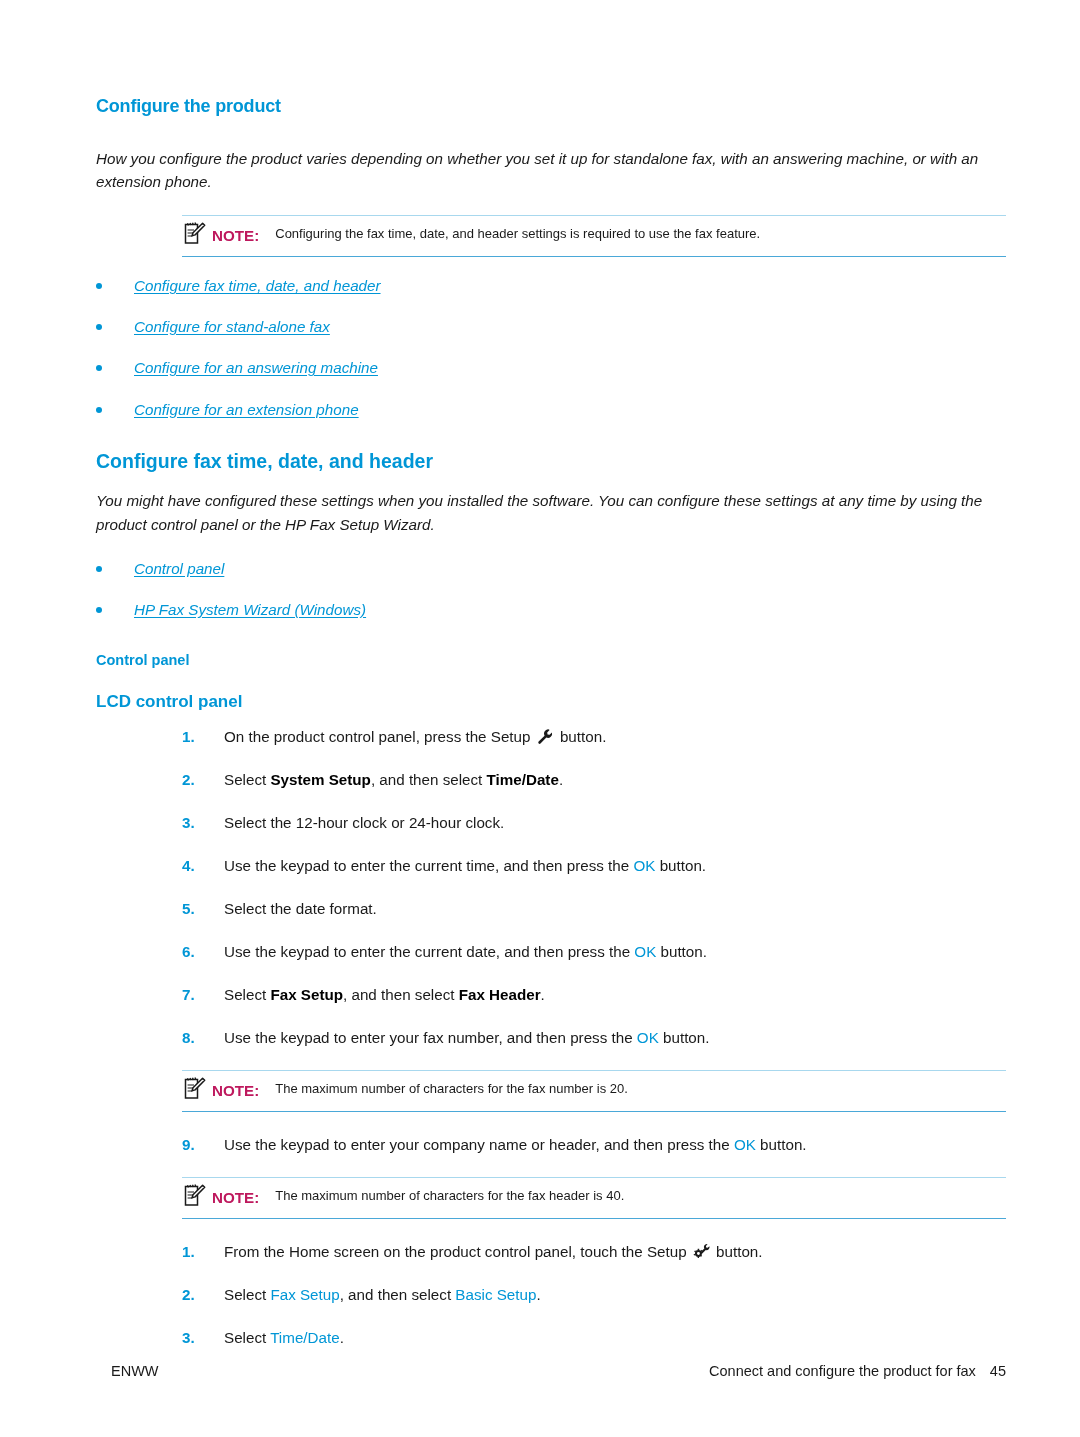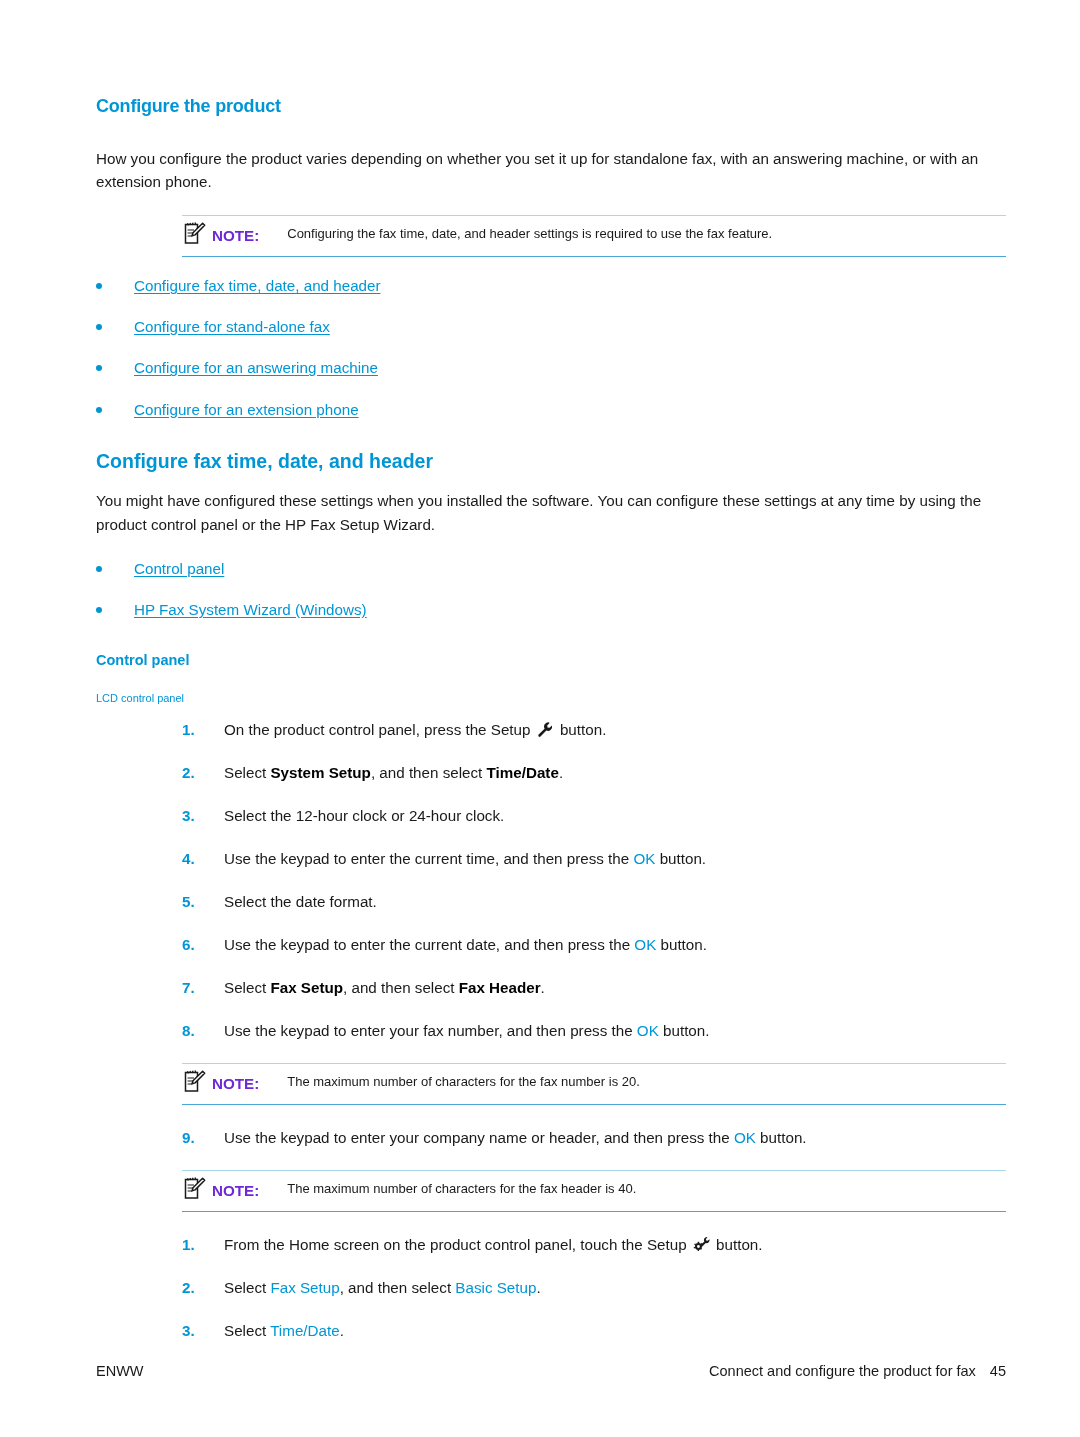--- a/index.html
+++ b/index.html
@@ -46,30 +46,31 @@
     line-height: 1.2;
   }
   .h3 {
     font-size: 14.5px;
     font-weight: bold;
     color: #0096d6;
     margin: 0 0 16px 0;
     line-height: 1.2;
   }
   .h4 {
-    font-size: 11px;
-    font-weight: normal;
+    font-size: 17px;
+    font-weight: bold;
     color: #0096d6;
     margin: 0 0 14px 0;
     line-height: 1.2;
   }
 
   
   .indent {
     margin-left: 86px;
+    font-style: italic;
   }
   p.body {
     font-size: 15.2px;
     line-height: 1.52;
     margin: 0 0 22px 0;
     color: #1a1a1a;
   }
 
   
   .note {
@@ -85,25 +86,25 @@
     padding-left: 30px;
   }
   .note-icon {
     position: absolute;
     left: 0px;
     top: 4px;
     width: 24px;
     height: 26px;
   }
   .note-label {
-    color: #6d28d9;
+    color: #be185d;
     font-weight: bold;
     font-size: 15.2px;
     white-space: nowrap;
-    margin-right: 28px;
+    margin-right: 16px;
     line-height: 1.45;
   }
   .note-text {
     font-size: 13px;
     line-height: 1.45;
     color: #1a1a1a;
   }
 
   
   ul.bullets {
@@ -171,21 +172,21 @@
     display: inline-block;
     vertical-align: -3px;
     width: 17px;
     height: 17px;
     margin: 0 2px;
   }
 
   
   .footer {
     position: absolute;
-    left: 96px;
+    left: 111px;
     right: 74px;
     bottom: 58px;
     font-size: 14.5px;
     color: #1a1a1a;
     display: flex;
     align-items: baseline;
   }
   .footer-left { flex: 0 0 auto; }
   .footer-right {
     margin-left: auto;

